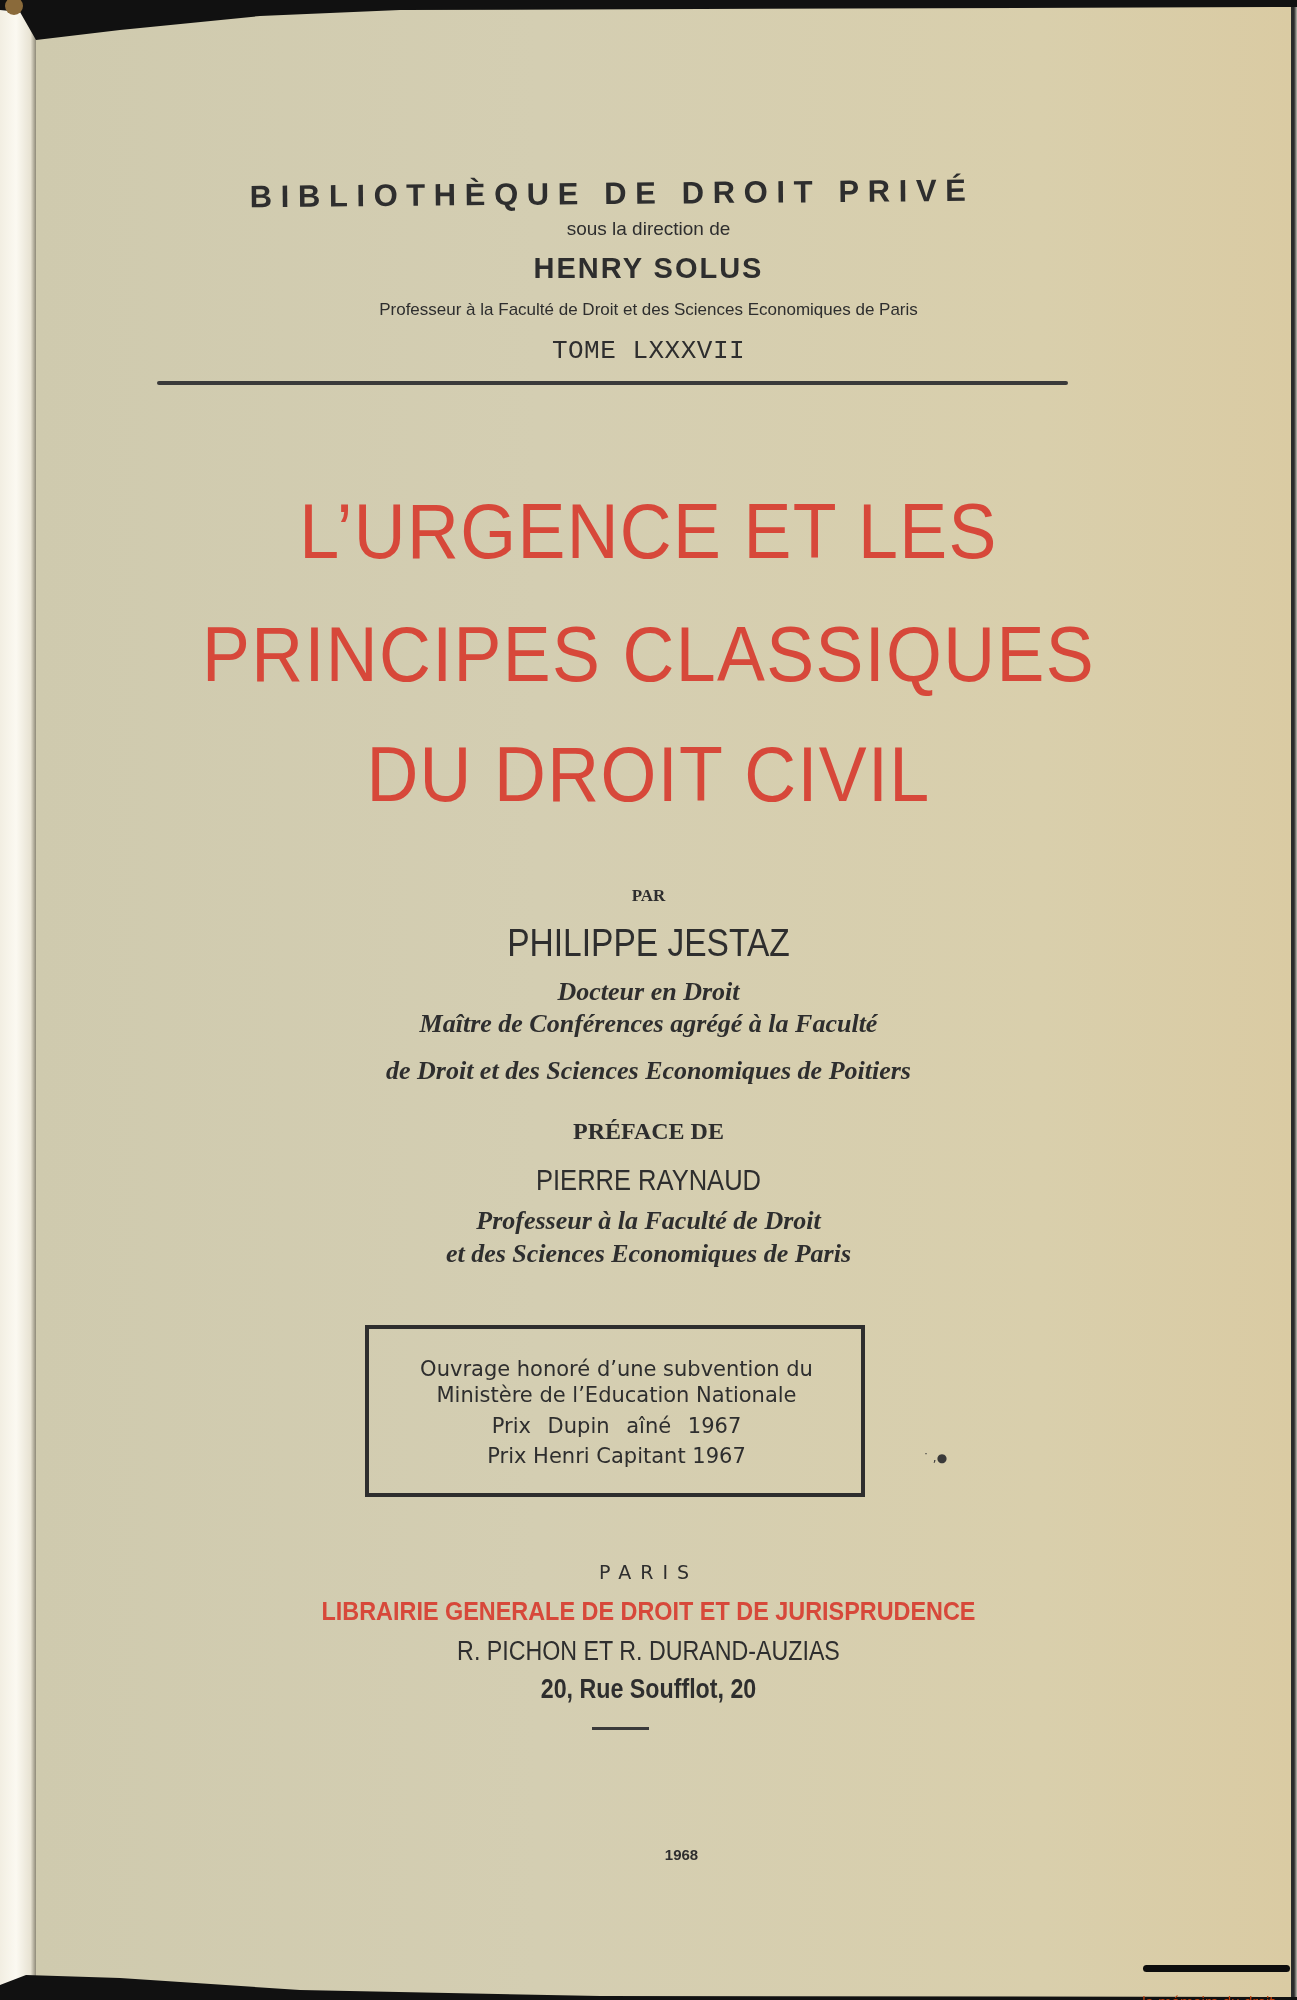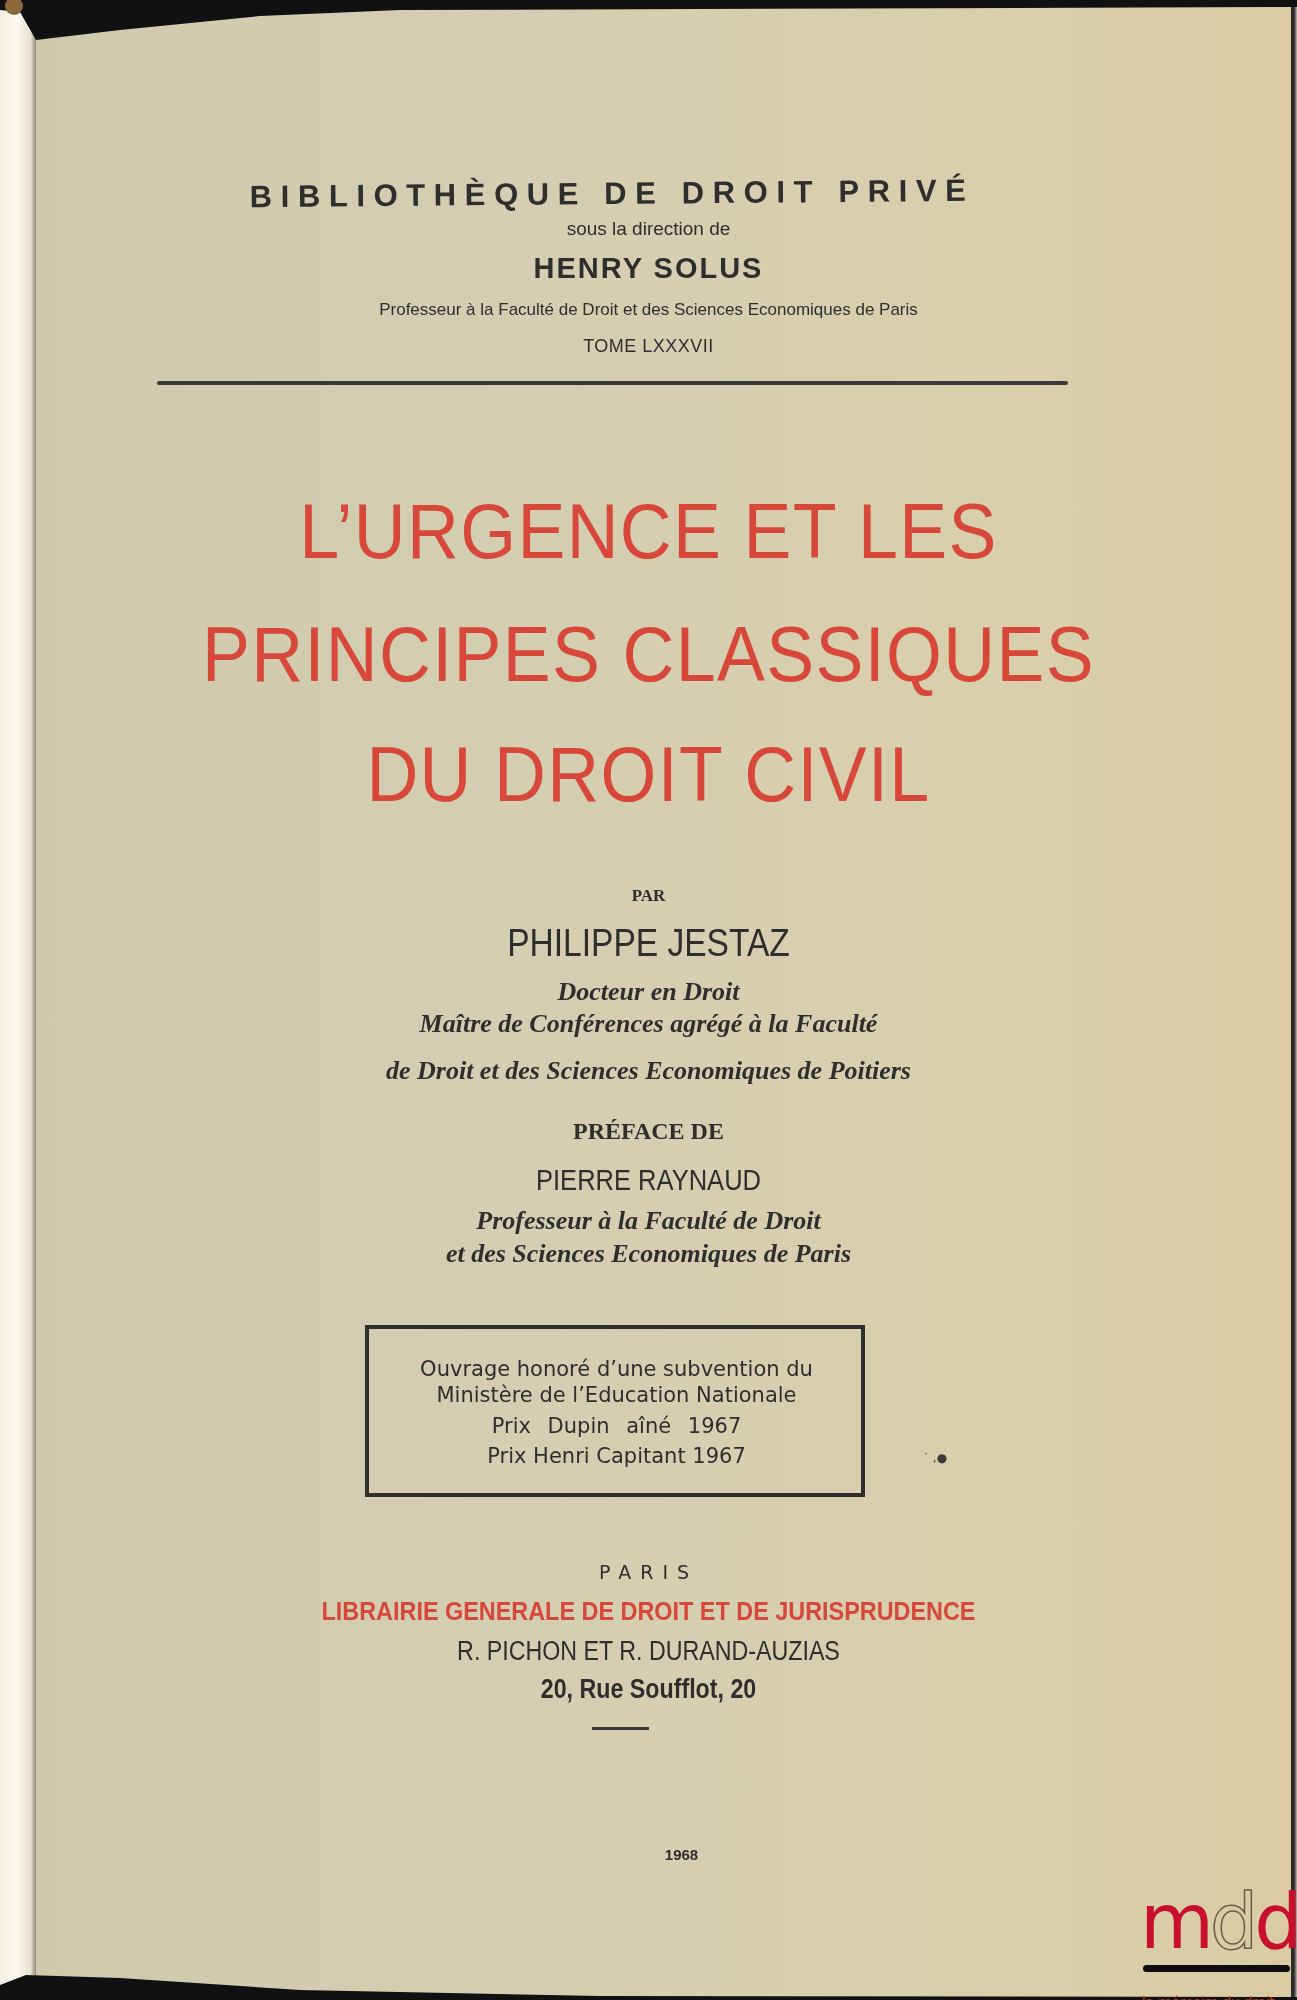--- a/index.html
+++ b/index.html
@@ -27,21 +27,21 @@
   }
   .sans { font-family: "DejaVu Sans", sans-serif; }
   .lib { font-family: "Liberation Sans", sans-serif; }
   .serif { font-family: "Liberation Serif", serif; }
   .red { color: #d7483a; }
 
   .series-title { top: 176px; left: 156px; width: 912px; font-size: 31px; font-weight: bold; letter-spacing: 8.6px; transform: rotate(-0.5deg); }
   .direction { top: 218px; left: 0; font-size: 19px; }
   .director { top: 252px; font-size: 29px; letter-spacing: 2px; font-weight: bold; }
   .director-title { top: 300px; font-size: 17px; }
-  .tome { top: 336px; font-size: 18px; letter-spacing: 0.5px; }
+  .tome { top: 336px; font-size: 26px; letter-spacing: 0.5px; font-family: Liberation Mono, monospace; }
 
   .rule { position: absolute; left: 157px; top: 381px; width: 911px; height: 4px; background: #3a3a3a; border-radius: 2px; }
 
   .title-line { font-size: 78px; letter-spacing: 1.5px; line-height: 1; transform: scaleX(0.92); }
   .t1 { top: 492px; }
   .t2 { top: 615px; }
   .t3 { top: 735px; }
 
   .par { top: 866px; font-size: 17px; font-weight: bold; margin-top: 20px; }
   .author { top: 921px; font-size: 39px; transform: scaleX(0.86); }
@@ -123,16 +123,15 @@
 <div class="specks">˙ ,●</div>
 
 <div class="ln sans city">PARIS</div>
 <div class="ln lib red publisher">LIBRAIRIE GENERALE DE DROIT ET DE JURISPRUDENCE</div>
 <div class="ln lib printers">R. PICHON ET R. DURAND-AUZIAS</div>
 <div class="ln lib address">20, Rue Soufflot, 20</div>
 <div class="short-rule"></div>
 <div class="ln lib year">1968</div>
 
 <div class="logo">
-  <div class="logo-letters"><span>m</span><span class="outline">d</span><span>d</span></div>
   <div class="logo-bar"></div>
   <div class="logo-tag">la mémoire du droit</div>
 </div>
 
 </body></html>

